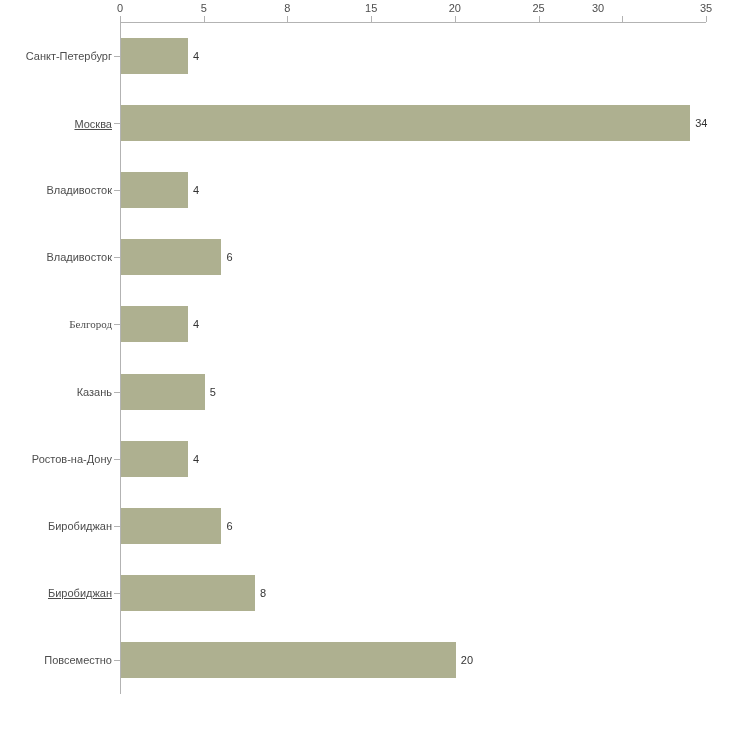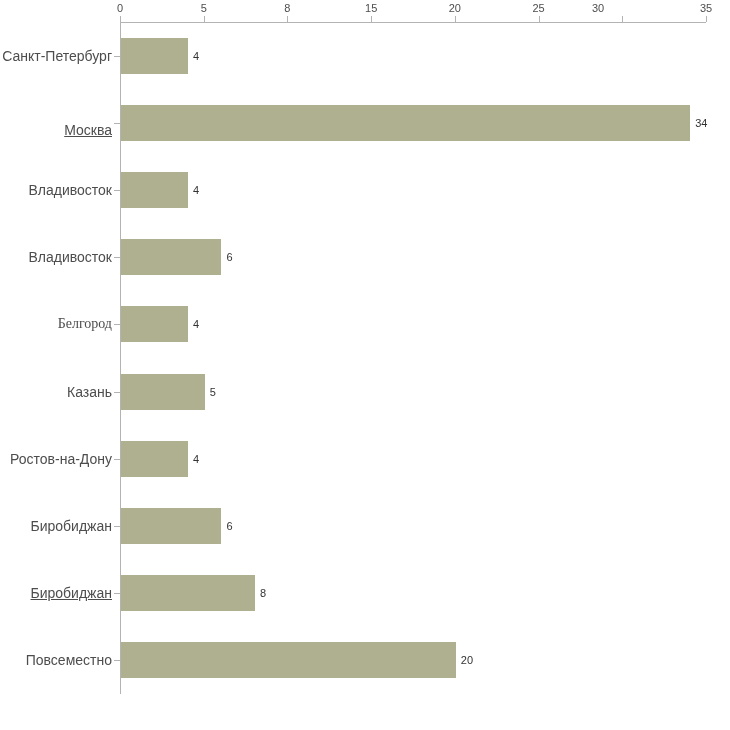--- a/index.html
+++ b/index.html
@@ -60,21 +60,21 @@
     left: 114px;
     width: 6px;
     height: 1px;
     background: #b3b3b3;
   }
   .ylabel-wrap {
     position: absolute;
     left: 0;
     width: 112px;
     text-align: right;
-    font-size: 14px;
+    font-size: 11px;
     color: #4d4d4d;
     white-space: nowrap;
     transform: translateY(-50%);
   }
   .bar {
     position: absolute;
     background: #aeb090;
     height: 36px;
   }
   .bar-value {
@@ -105,21 +105,21 @@
       <div class="xtick" style="left: 538.571px;"></div>
       <div class="xtick-label" style="left: 538.571px;">25</div>
       <div class="xtick" style="left: 622.286px;"></div>
       <div class="xtick-label" style="left: 598px;">30</div>
       <div class="xtick" style="left: 706px;"></div>
       <div class="xtick-label" style="left: 706px;">35</div>
     </div>
   <div id="ylabels-layer">
       <div class="ylabel-wrap" style="top: 55.6px;">Санкт-Петербург</div>
       <div class="ytick" style="top: 55.6px;"></div>
-      <div class="ylabel-wrap" style="top: 130px; text-decoration: underline;">Москва</div>
+      <div class="ylabel-wrap" style="top: 124px; text-decoration: underline;">Москва</div>
       <div class="ytick" style="top: 122.8px;"></div>
       <div class="ylabel-wrap" style="top: 190px;">Владивосток</div>
       <div class="ytick" style="top: 190px;"></div>
       <div class="ylabel-wrap" style="top: 257.2px;">Владивосток</div>
       <div class="ytick" style="top: 257.2px;"></div>
       <div class="ylabel-wrap" style="top: 324.4px; font-family: Liberation Serif, serif;">Белгород</div>
       <div class="ytick" style="top: 324.4px;"></div>
       <div class="ylabel-wrap" style="top: 391.6px;">Казань</div>
       <div class="ytick" style="top: 391.6px;"></div>
       <div class="ylabel-wrap" style="top: 458.8px;">Ростов-на-Дону</div>

